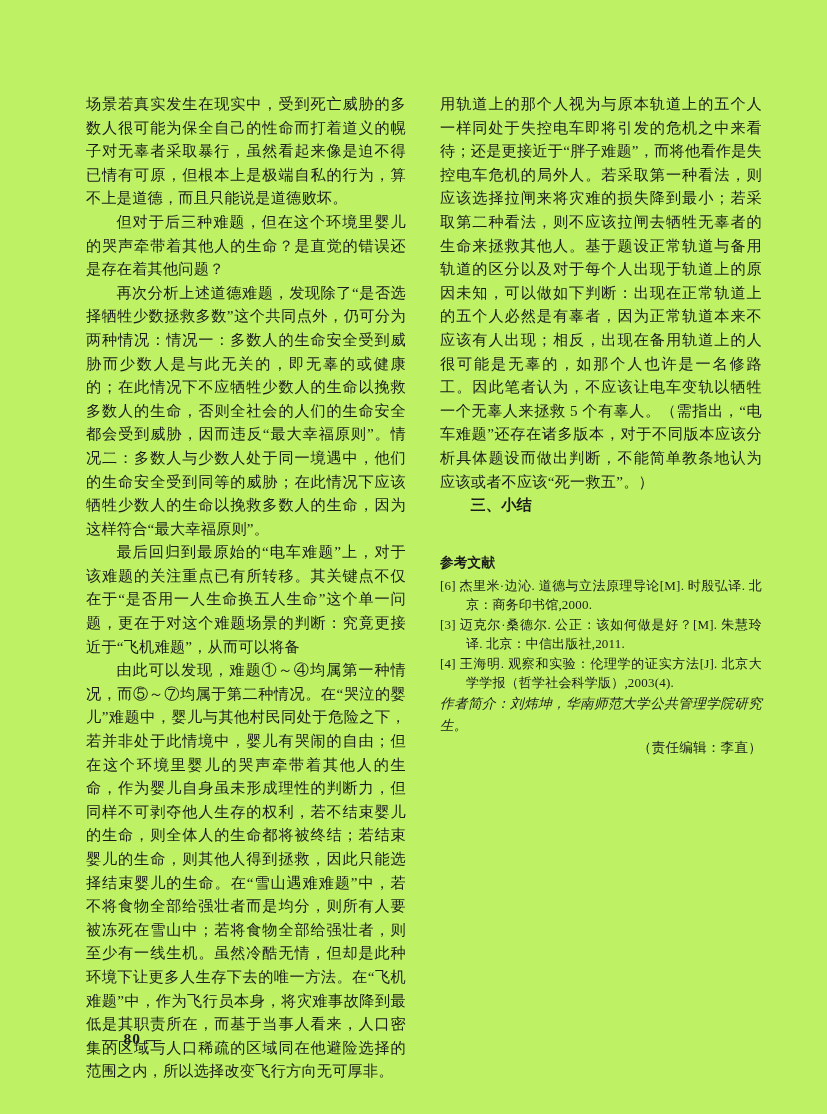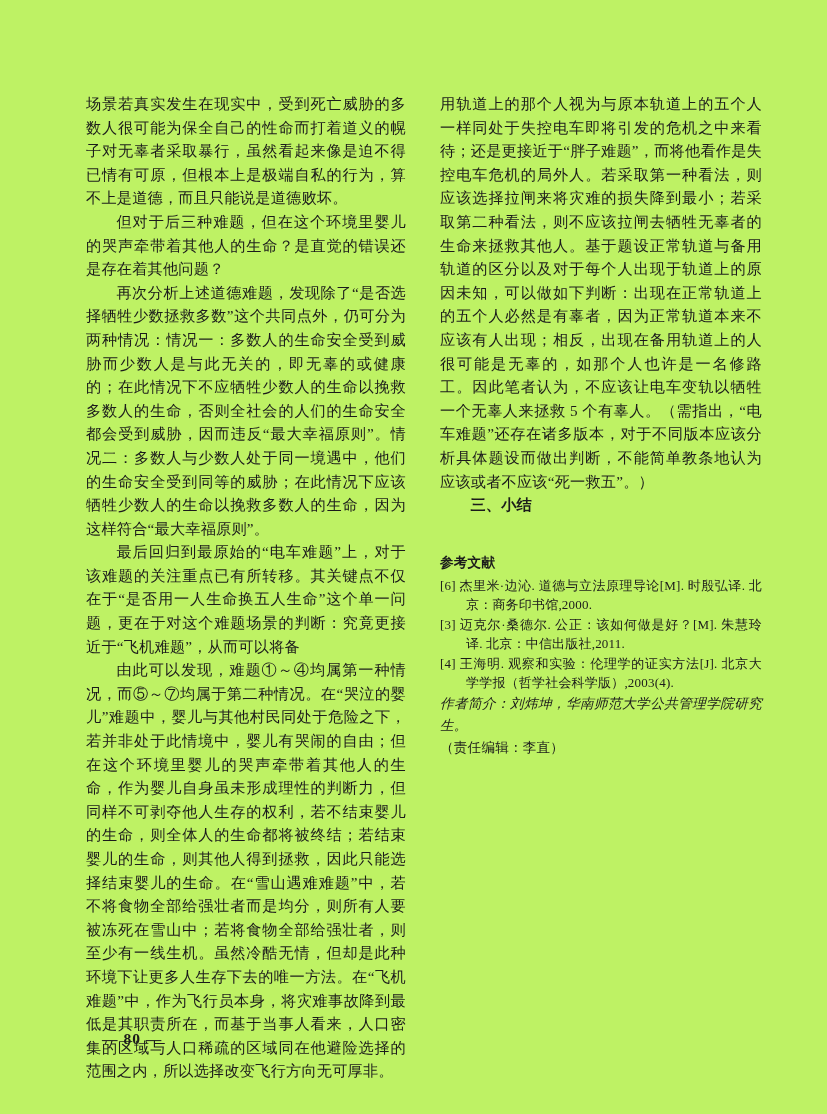--- a/index.html
+++ b/index.html
@@ -58,20 +58,21 @@
     margin: 17px 0 0 0;
     font-size: 13.6px;
     line-height: 22px;
     text-align: justify;
     font-style: italic;
   }
   .editor-note {
     margin: 0;
     font-size: 13.6px;
     line-height: 22px;
+    text-align: right;
   }
   .page-number {
     position: absolute;
     left: 102px;
     top: 1030px;
     font-size: 15.5px;
     font-weight: bold;
     letter-spacing: 1px;
   }
 </style>

